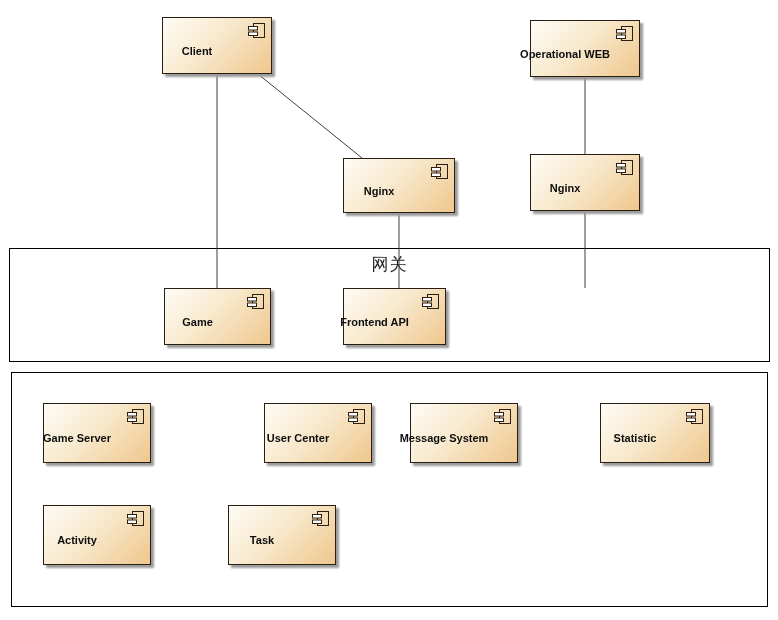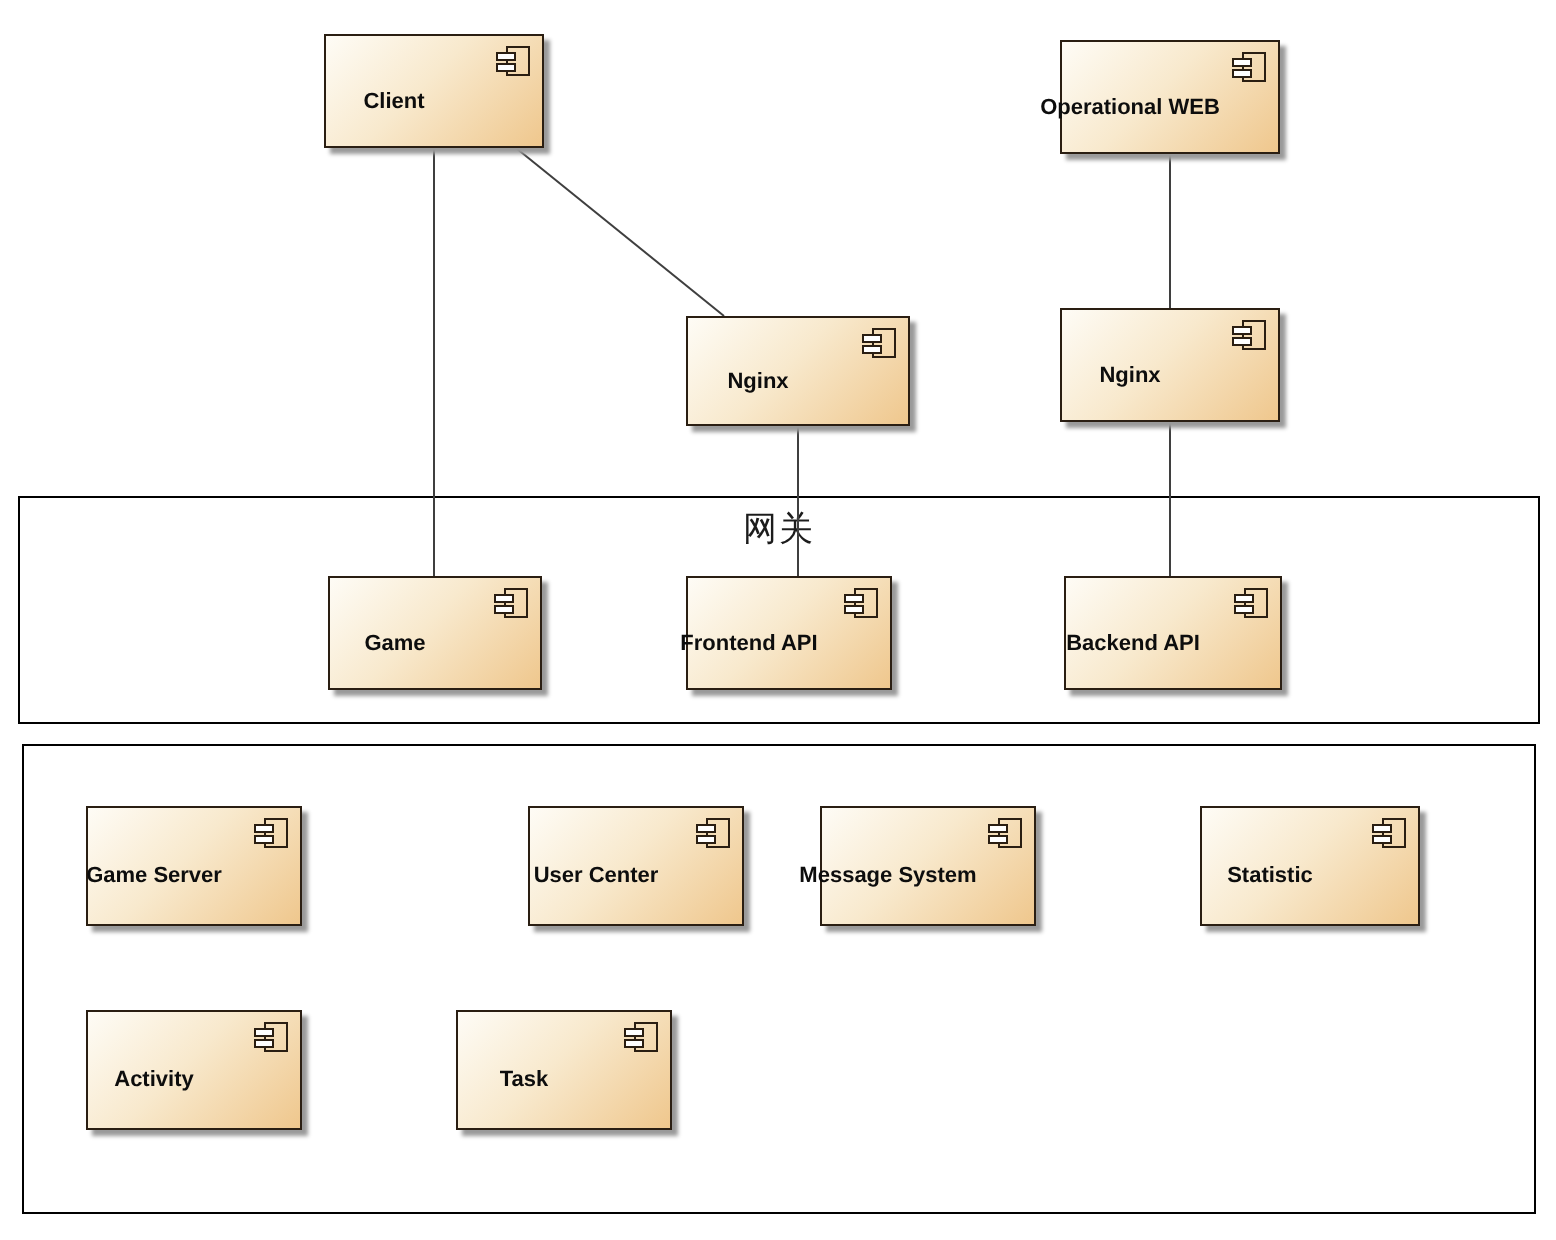--- a/index.html
+++ b/index.html
@@ -149,30 +149,20 @@
     <span class="clabel">Frontend API</span>
     <span class="cicon">
       <svg width="20" height="18" viewBox="0 0 20 18">
         <rect x="6.5" y="1.5" width="11" height="14" fill="none" stroke="#2a1e12"></rect>
         <rect x="1.5" y="4.5" width="9" height="3.5" fill="#ffffff" stroke="#2a1e12"></rect>
         <rect x="1.5" y="10" width="9" height="3.5" fill="#ffffff" stroke="#2a1e12"></rect>
       </svg>
     </span>
   </div>
 
-  <div class="component" style="left:532px; top:288px; width:109px; height:57px;">
-    <span class="clabel">Backend API</span>
-    <span class="cicon">
-      <svg width="20" height="18" viewBox="0 0 20 18">
-        <rect x="6.5" y="1.5" width="11" height="14" fill="none" stroke="#2a1e12"></rect>
-        <rect x="1.5" y="4.5" width="9" height="3.5" fill="#ffffff" stroke="#2a1e12"></rect>
-        <rect x="1.5" y="10" width="9" height="3.5" fill="#ffffff" stroke="#2a1e12"></rect>
-      </svg>
-    </span>
-  </div>
 
   <div class="component" style="left:43px; top:403px; width:108px; height:60px;">
     <span class="clabel">Game Server</span>
     <span class="cicon">
       <svg width="20" height="18" viewBox="0 0 20 18">
         <rect x="6.5" y="1.5" width="11" height="14" fill="none" stroke="#2a1e12"></rect>
         <rect x="1.5" y="4.5" width="9" height="3.5" fill="#ffffff" stroke="#2a1e12"></rect>
         <rect x="1.5" y="10" width="9" height="3.5" fill="#ffffff" stroke="#2a1e12"></rect>
       </svg>
     </span>

